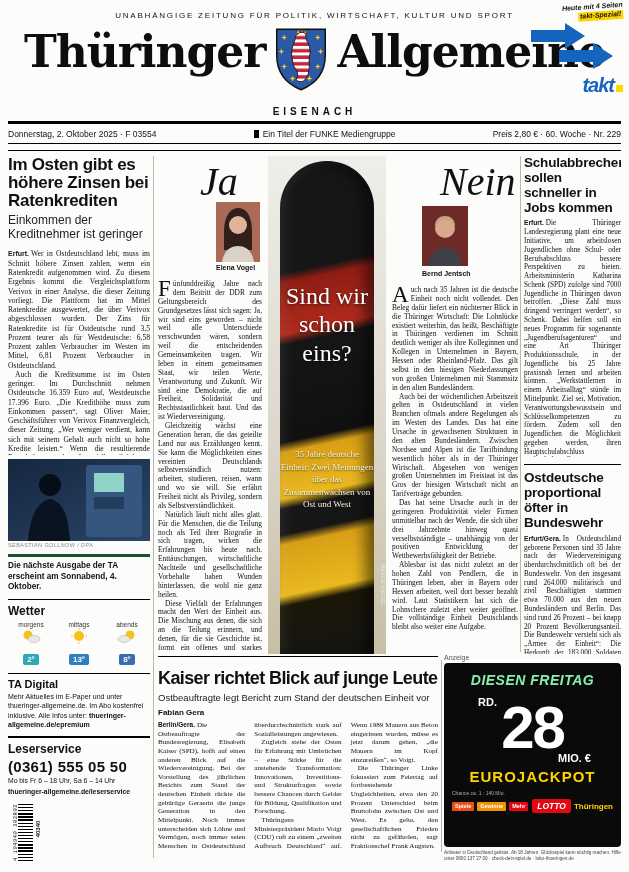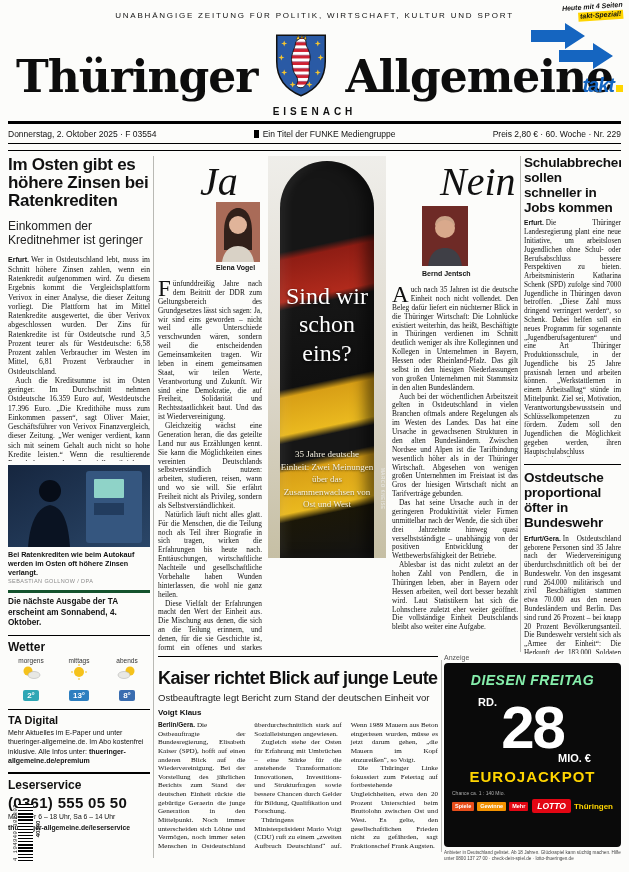--- a/index.html
+++ b/index.html
@@ -4,21 +4,21 @@
 <style>
   * { margin:0; padding:0; box-sizing:border-box; }
   body { background:#888; font-family:"Liberation Sans", sans-serif; }
   .page { position:relative; width:629px; height:872px; background:#fcfcfa; margin:0 auto;
           overflow:hidden; color:#111; }
 
   
   .tagline { position:absolute; top:11px; left:0; right:0; text-align:center;
              font-size:8px; letter-spacing:1.8px; font-weight:500; }
   .masthead { position:absolute; top:26px; left:0; right:0; height:76px;
-              display:flex; justify-content:center; align-items:flex-end; gap:16px; }
+              display:flex; justify-content:center; align-items:flex-start; gap:8px; }
   .mast-title { font-family:"DejaVu Serif", serif; font-weight:700; font-size:44px;
                 letter-spacing:-1px; color:#0d0d0d; }
   .edition { position:absolute; top:106px; left:0; right:0; text-align:center;
              font-size:10px; font-weight:700; letter-spacing:4px; }
   .rule-thick { position:absolute; top:121px; left:8px; right:8px; height:3px; background:#000; }
   .dateline { position:absolute; top:127px; left:8px; right:8px; height:14px;
               display:flex; justify-content:space-between; align-items:center; font-size:8.5px; }
   .funke-sq { display:inline-block; width:5px; height:8px; background:#000; margin-right:4px;
               vertical-align:-1px; }
   .rule-thin { position:absolute; top:143px; left:8px; right:8px; height:1px; background:#000; }
@@ -37,21 +37,21 @@
   .vrule { position:absolute; width:1px; background:#b9b9b4; }
 
   
   .serifbody { font-family:"Liberation Serif", serif; text-align:justify;
                hyphens:auto; -webkit-hyphens:auto; }
   .lead { font-weight:700; margin-right:2px; font-family:"Liberation Sans",sans-serif; font-size:92%; }
 
   
   .leftcol { position:absolute; left:8px; top:156px; width:142px; }
   .h1-left { font-size:17px; font-weight:700; line-height:1.07; letter-spacing:-0.3px; }
-  .sub-left { margin-top:8px; font-size:12px; line-height:1.2; font-weight:400; color:#222; }
+  .sub-left { margin-top:2px; font-size:12px; line-height:1.2; font-weight:400; color:#222; }
   .body-left { margin-top:8px; height:206px; overflow:hidden; font-size:7.6px; line-height:1.22; }
   .body-left p + p, .op-body p + p { text-indent:7px; }
   .photo-left { margin-top:4px; width:142px; height:82px; }
   .cap-left { margin-top:3px; font-size:7.2px; font-weight:700; line-height:1.25; }
   .cap-credit { font-size:5.5px; color:#8a8a8a; letter-spacing:0.4px; margin-top:1px; }
   .next-issue { margin-top:6px; padding-top:4px; border-top:3px solid #14532d;
                 font-size:8.2px; font-weight:600; line-height:1.25; }
   .panel { margin-top:7px; padding-top:4px; border-top:1px solid #000; }
   .panel-title { font-size:12px; font-weight:700; }
   .weather-row { display:flex; justify-content:space-between; margin-top:3px; padding:0 2px; }
@@ -81,21 +81,21 @@
   .op-label { position:absolute; font-family:"Liberation Serif",serif; font-style:italic;
               font-size:40px; line-height:1;margin-left:16px; }
   .op-portrait { position:absolute; }
   .op-author { position:absolute; font-size:7px; font-weight:700; }
   .op-body { position:absolute; left:0; right:0; overflow:hidden;
              font-size:7.4px; line-height:1.2; }
   .dropcap::first-letter { float:left; font-size:23px; line-height:17px; padding-right:2px;
                            font-family:"Liberation Serif",serif; }
 
   
-  .pillar { position:absolute; left:268px; top:156px; width:118px; height:402px;
+  .pillar { position:absolute; left:268px; top:156px; width:118px; height:498px;
             background:linear-gradient(180deg,#efeeea 0%,#ddd8cc 55%,#c6bfa4 100%); overflow:hidden; }
   .post { position:absolute; left:12px; right:12px; top:5px; bottom:0;
           border-radius:48px 48px 0 0;
           background:linear-gradient(168deg,#161616 0%,#161616 22%,#8f1d14 24%,#b02a1c 34%,
             #161616 36%,#101010 55%,#d89f16 57%,#eab91f 66%,#161616 68%,#161616 73%,
             #d89f16 75%,#eab91f 85%,#1b1708 87%,#141414 100%);
           box-shadow:inset -9px 0 14px rgba(0,0,0,.5), inset 6px 0 10px rgba(255,255,255,.07); }
   .pillar-h { position:absolute; top:126px; left:0; right:0; text-align:center;
               font-family:"Liberation Serif",serif; font-size:24px; line-height:1.18; color:#fff;
               padding:0 16px; text-shadow:0 1px 3px rgba(0,0,0,.65); }
@@ -224,21 +224,20 @@
               <stop offset="1" stop-color="#2a4668"></stop>
         </linearGradient>
           </defs>
         <rect x="78" y="6" width="56" height="72" rx="3" fill="#35567f"></rect>
         <rect x="86" y="14" width="30" height="19" rx="1" fill="#8fd3c8"></rect>
         <rect x="86" y="38" width="30" height="12" fill="#223c5e"></rect>
         <circle cx="42" cy="26" r="11" fill="#070d18"></circle>
         <path d="M20 82 C22 56 30 42 42 40 C54 42 60 54 62 82 Z" fill="#0a1322"></path>
       </svg>
     </div>
-    <div class="cap-left">Bei Ratenkrediten wie beim Autokauf werden im Osten oft höhere Zinsen verlangt.</div>
     <div class="cap-credit">SEBASTIAN GOLLNOW / DPA</div>
     <div class="next-issue">Die nächste Ausgabe der TA erscheint am Sonnabend, 4. Oktober.</div>
 
     <div class="panel">
       <div class="panel-title">Wetter</div>
       <div class="weather-row">
         <div class="w-col">
           <div class="w-time">morgens</div>
           <span>
             <svg width="22" height="16" viewBox="0 0 22 16">
@@ -355,21 +354,21 @@
       <div class="h1-side">Ostdeutsche proportional öfter in Bundeswehr</div>
       <div class="body-side b2 serifbody">
         <p><b class="lead">Erfurt/Gera.</b><span>In Ostdeutschland geborene Personen sind 35 Jahre nach der Wiedervereinigung überdurchschnittlich oft bei der Bundeswehr. Von den insgesamt rund 264.000 militärisch und zivil Beschäftigten stammen etwa 70.000 aus den neuen Bundesländern und Berlin. Das sind rund 26 Prozent – bei knapp 20 Prozent Bevölkerungsanteil. Die Bundeswehr versteht sich als „Armee der Einheit“: Die Herkunft der 183.000 Soldaten spiele keine Rolle, es zählten grundsätzlich nach Eignung, Befähigung und Leistung. bna</span></p>
       </div>
     </div>
   </div>
 
   <div class="kaiser">
     <div class="h1-kaiser">Kaiser richtet Blick auf junge Leute</div>
     <div class="sub-kaiser">Ostbeauftragte legt Bericht zum Stand der deutschen Einheit vor</div>
-    <div class="by-kaiser">Voigt Klaus</div>
+    <div class="by-kaiser">Fabian Gera</div>
     <div class="body-kaiser serifbody">
       <p><b class="lead">Berlin/Gera.</b><span>Die Ostbeauftragte der Bundesregierung, Elisabeth Kaiser (SPD), hofft auf einen anderen Blick auf die Wiedervereinigung. Bei der Vorstellung des jährlichen Berichts zum Stand der deutschen Einheit rückte die gebürtige Geraerin die junge Generation in den Mittelpunkt. Noch immer unterscheiden sich Löhne und Vermögen, noch immer seien Menschen in Ostdeutschland überdurchschnittlich stark auf Sozialleistungen angewiesen.</span></p>
       <p>Zugleich stehe der Osten für Erfahrung mit Umbrüchen – eine Stärke für die anstehende Transformation: Innovationen, Investitions- und Strukturfragen sowie bessere Chancen durch Gelder für Bildung, Qualifikation und Forschung.</p>
       <p>Thüringens Ministerpräsident Mario Voigt (CDU) ruft zu einem „zweiten Aufbruch Deutschland“ auf. Wenn 1989 Mauern aus Beton eingerissen wurden, müsse es jetzt darum gehen, „die Mauern im Kopf einzureißen“, so Voigt.</p>
       <p>Die Thüringer Linke fokussiert zum Feiertag auf fortbestehende Ungleichheiten, etwa den 20 Prozent Unterschied beim Bruttolohn zwischen Ost und West. Es gelte, den gesellschaftlichen Frieden nicht zu gefährden, sagt Fraktionschef Frank Augsten.</p>
     </div>
   </div>
 
   <div class="ad">
     <div class="ad-label">Anzeige</div>

